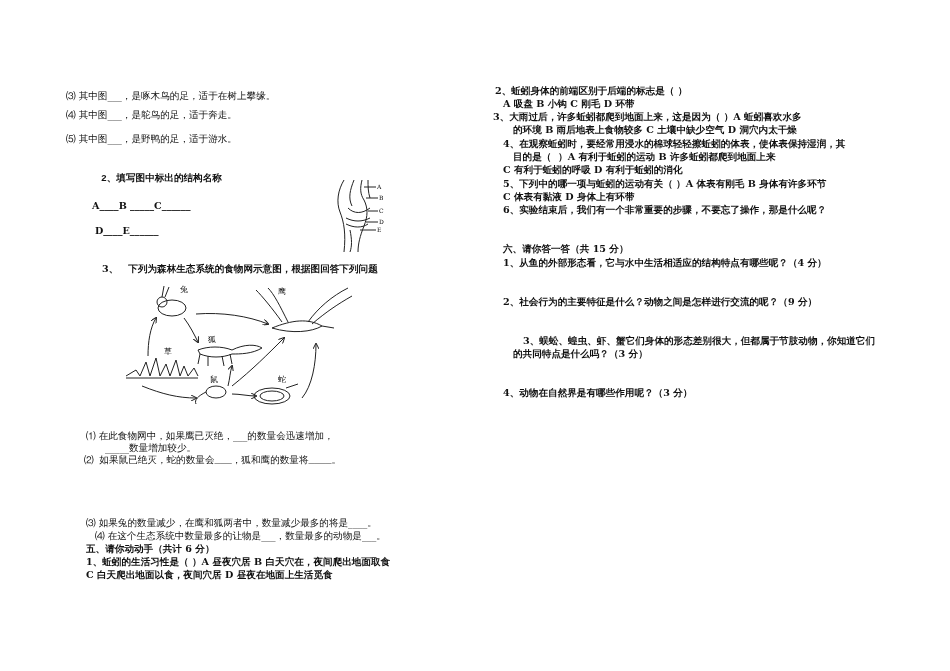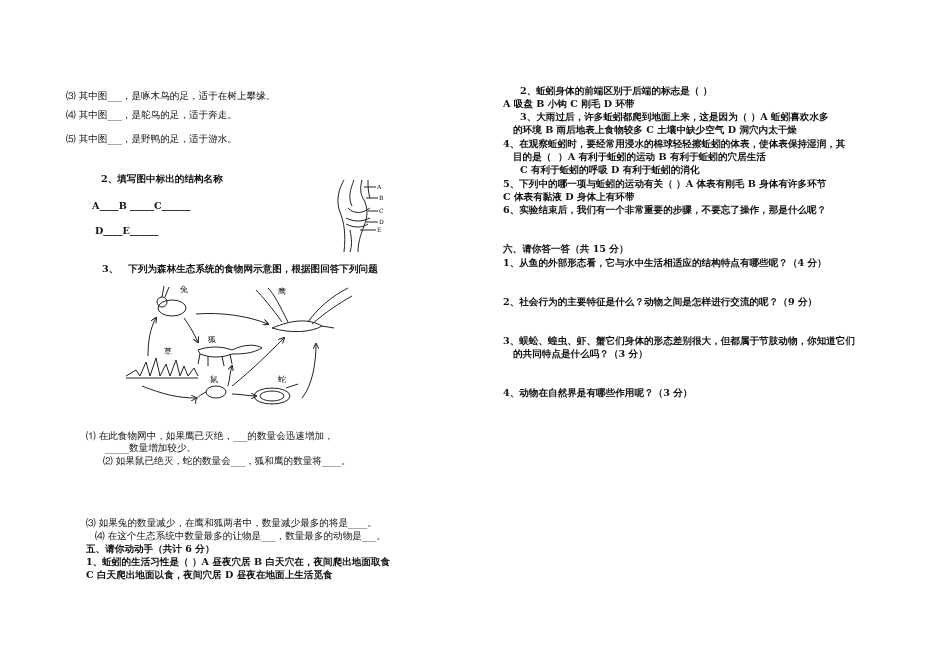--- a/index.html
+++ b/index.html
@@ -22,21 +22,21 @@
 </div>
 <div class="t" style="left:66px;top:110px;">
   <span>⑷</span>
   <span>其中图___，是鸵鸟的足，适于奔走。</span>
 </div>
 <div class="t" style="left:66px;top:134px;">
   <span>⑸</span>
   <span>其中图___，是野鸭的足，适于游水。</span>
 </div>
 
-<div class="t b" style="left:101px;top:174px;">2、填写图中标出的结构名称</div>
+<div class="t b" style="left:101px;top:174px;font-family:Liberation Mono, monospace;">2、填写图中标出的结构名称</div>
 <div class="t b" style="left:92px;top:201px;">A____B _____C______</div>
 <div class="t b" style="left:95px;top:226px;">D____E______</div>
 
 <svg class="fig" style="left:328px;top:178px;" width="66" height="76" viewBox="0 0 66 76">
   <g fill="none" stroke="#222" stroke-width="1">
     <path d="M16 2 C10 12 8 24 12 34 C16 44 18 56 16 74"></path>
     <path d="M26 2 C22 12 20 20 24 28"></path>
     <path d="M34 2 C32 10 32 16 36 22 C40 30 40 38 36 48 C32 58 30 66 30 74"></path>
     <path d="M40 2 C40 8 40 14 42 20"></path>
     <path d="M20 30 C26 36 34 36 42 30"></path>
@@ -117,46 +117,46 @@
   <text x="52" y="72" font-size="8">草</text>
   <text x="98" y="100" font-size="8">鼠</text>
   <text x="166" y="100" font-size="8">蛇</text>
 </svg>
 
 <div class="t" style="left:86px;top:431px;">
   <span>⑴</span>
   <span>在此食物网中，如果鹰已灭绝，___的数量会迅速增加，</span>
 </div>
 <div class="t" style="left:105px;top:443px;">_____数量增加较少。</div>
-<div class="t" style="left:103px;top:456px;">
+<div class="t" style="left:84px;top:456px;font-family:Liberation Mono, monospace;">
   <span>⑵</span>
   <span>如果鼠已绝灭，蛇的数量会___，狐和鹰的数量将____。</span>
 </div>
 <div class="t" style="left:86px;top:518px;">
   <span>⑶</span>
   <span>如果兔的数量减少，在鹰和狐两者中，数量减少最多的将是____。</span>
 </div>
 <div class="t" style="left:86px;top:531px;padding-left:9px;">
   <span>⑷</span>
   <span>在这个生态系统中数量最多的让物是___，数量最多的动物是___。</span>
 </div>
 
 <div class="t b" style="left:86px;top:544px;">五、请你动动手（共计 6 分）</div>
 <div class="t b" style="left:86px;top:557px;">1、蚯蚓的生活习性是（  ）A 昼夜穴居 B 白天穴在，夜间爬出地面取食</div>
 <div class="t b" style="left:86px;top:570px;">C 白天爬出地面以食，夜间穴居 D 昼夜在地面上生活觅食</div>
 
-<div class="t b" style="left:520px;top:86px;">2、蚯蚓身体的前端区别于后端的标志是（  ）</div>
+<div class="t b" style="left:495px;top:86px;">2、蚯蚓身体的前端区别于后端的标志是（  ）</div>
 <div class="t b" style="left:503px;top:99px;">A 吸盘 B 小钩 C 刚毛 D 环带</div>
-<div class="t b" style="left:520px;top:112px;">3、大雨过后，许多蚯蚓都爬到地面上来，这是因为（  ）A 蚯蚓喜欢水多</div>
+<div class="t b" style="left:493px;top:112px;">3、大雨过后，许多蚯蚓都爬到地面上来，这是因为（  ）A 蚯蚓喜欢水多</div>
 <div class="t b" style="left:503px;top:125px;white-space:pre;">   的环境 B 雨后地表上食物较多 C 土壤中缺少空气 D 洞穴内太干燥</div>
 <div class="t b" style="left:503px;top:139px;">4、在观察蚯蚓时，要经常用浸水的棉球轻轻擦蚯蚓的体表，使体表保持湿润，其</div>
-<div class="t b" style="left:503px;top:152px;white-space:pre;">   目的是（  ）A 有利于蚯蚓的运动 B 有利于蚯蚓的穴居生活</div>
-<div class="t b" style="left:520px;top:165px;">C 有利于蚯蚓的呼吸 D 有利于蚯蚓的消化</div>
+<div class="t b" style="left:503px;top:152px;white-space:pre;">   目的是（  ）A 有利于蚯蚓的运动 B 许多蚯蚓都爬到地面上来</div>
+<div class="t b" style="left:503px;top:165px;">C 有利于蚯蚓的呼吸 D 有利于蚯蚓的消化</div>
 <div class="t b" style="left:503px;top:179px;">5、下列中的哪一项与蚯蚓的运动有关（  ）A 体表有刚毛 B 身体有许多环节</div>
 <div class="t b" style="left:503px;top:192px;">C 体表有黏液 D 身体上有环带</div>
 <div class="t b" style="left:503px;top:205px;">6、实验结束后，我们有一个非常重要的步骤，不要忘了操作，那是什么呢？</div>
 
 <div class="t b" style="left:503px;top:244px;text-align:right;">六、请你答一答（共 15 分）</div>
 <div class="t b" style="left:503px;top:258px;">1、从鱼的外部形态看，它与水中生活相适应的结构特点有哪些呢？（4 分）</div>
 <div class="t b" style="left:503px;top:297px;">2、社会行为的主要特征是什么？动物之间是怎样进行交流的呢？（9 分）</div>
-<div class="t b" style="left:503px;top:336px;">3、蜈蚣、蝗虫、虾、蟹它们身体的形态差别很大，但都属于节肢动物，你知道它们</div>
+<div class="t b" style="left:523px;top:336px;">3、蜈蚣、蝗虫、虾、蟹它们身体的形态差别很大，但都属于节肢动物，你知道它们</div>
 <div class="t b" style="left:503px;top:349px;white-space:pre;">   的共同特点是什么吗？（3 分）</div>
 <div class="t b" style="left:503px;top:388px;">4、动物在自然界是有哪些作用呢？（3 分）</div>
 
 </body></html>

